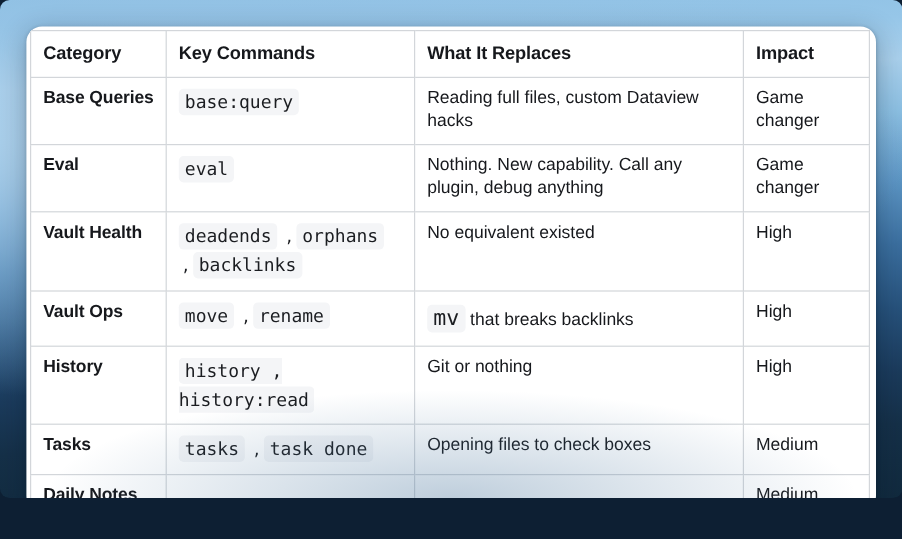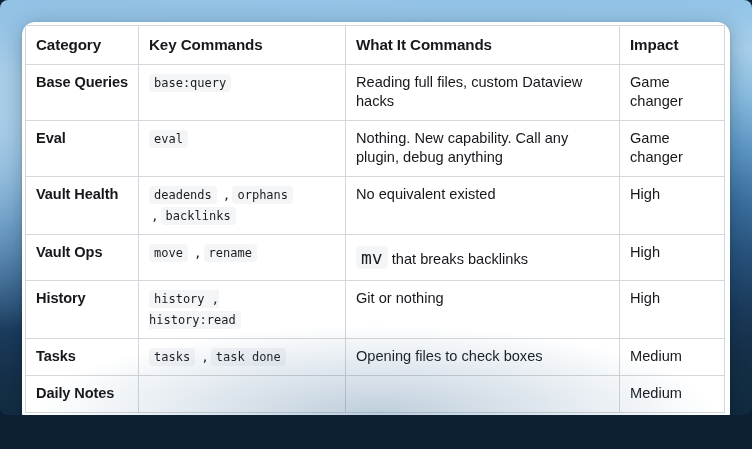--- a/index.html
+++ b/index.html
@@ -96,21 +96,21 @@
   #data-table td.cat {
     font-weight: bold;
     letter-spacing: -0.1px;
   }
   #data-table tr.tall td { height: 56px; }
   #data-table tr.short td { height: 36px; }
 
   
   code, .code {
     font-family: "DejaVu Sans Mono", "Liberation Mono", monospace;
-    font-size: 12px;
+    font-size: 15px;
     background: #f4f5f7;
     color: #1b1d21;
     border-radius: 4px;
     padding: 2px 5px;
     white-space: pre-wrap;
     line-height: 1.62;
   }
   .sep {
     font-family: "DejaVu Sans Mono", "Liberation Mono", monospace;
     font-size: 12.6px;
@@ -129,21 +129,21 @@
       <colgroup>
         <col class="c-cat">
         <col class="c-cmd">
         <col class="c-repl">
         <col class="c-imp">
       </colgroup>
       <thead>
         <tr>
           <th>Category</th>
           <th>Key Commands</th>
-          <th>What It Commands</th>
+          <th>What It Replaces</th>
           <th>Impact</th>
         </tr>
       </thead>
       <tbody id="table-body">
           <tr class="tall">
             <td class="cat">Base Queries</td>
             <td class="cmd"><span class="code">base:query</span> </td>
             <td class="repl"><span>Reading full files, custom Dataview hacks</span></td>
             <td>Game changer</td>
           </tr>

